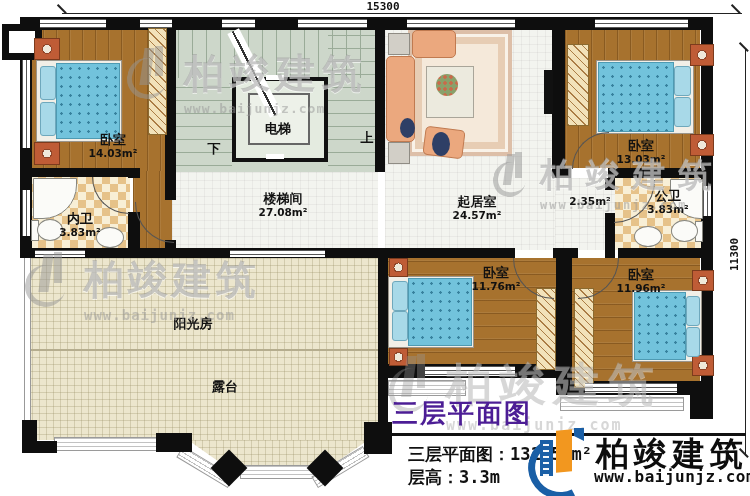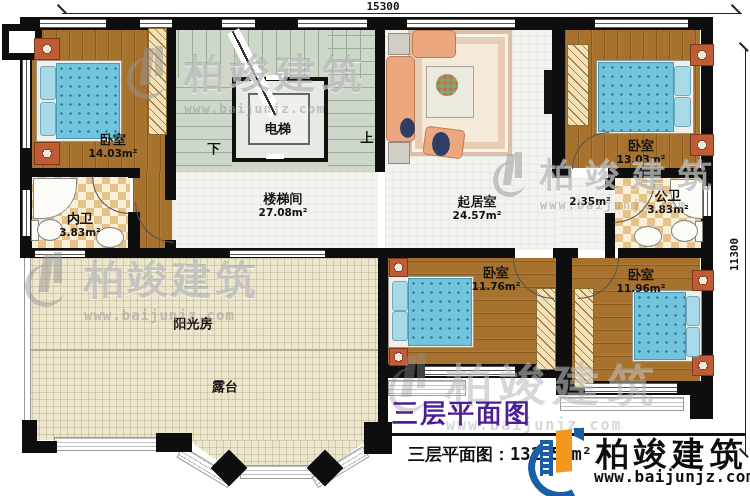--- a/index.html
+++ b/index.html
@@ -345,20 +345,23 @@
       <div class="wm-big" style="font-size:46px;letter-spacing:8px;">柏竣建筑</div>
       <div class="wm-url" style="font-size:15px;letter-spacing:2px;">www.baijunjz.com</div>
     </div>
   </div>
 
   <div class="t-title" style="left:392px;top:396px;">三层平面图</div>
   <div class="t-rule" style="left:390px;top:433px;width:356px;height:3px;"></div>
   <div class="t-line" style="left:408px;top:443px;">
     <span>三层平面图：</span><span class="val">131.50m²</span>
   </div>
+  <div class="t-line" style="left:408px;top:466px;">
+    <span>层高：</span><span class="val">3.3m</span>
+  </div>
   <div class="logoicon" style="left:528px;top:428px;width:64px;height:62px;">
     <div class="swoosh"></div>
     <div class="bldgB"></div>
     <div class="bldgO"></div>
     <div class="flag"></div>
   </div>
   <div class="brandname" style="left:596px;top:432px;">柏竣建筑</div>
   <div class="brandurl" style="left:594px;top:467px;">www.baijunjz.com</div>
 
 </div>

